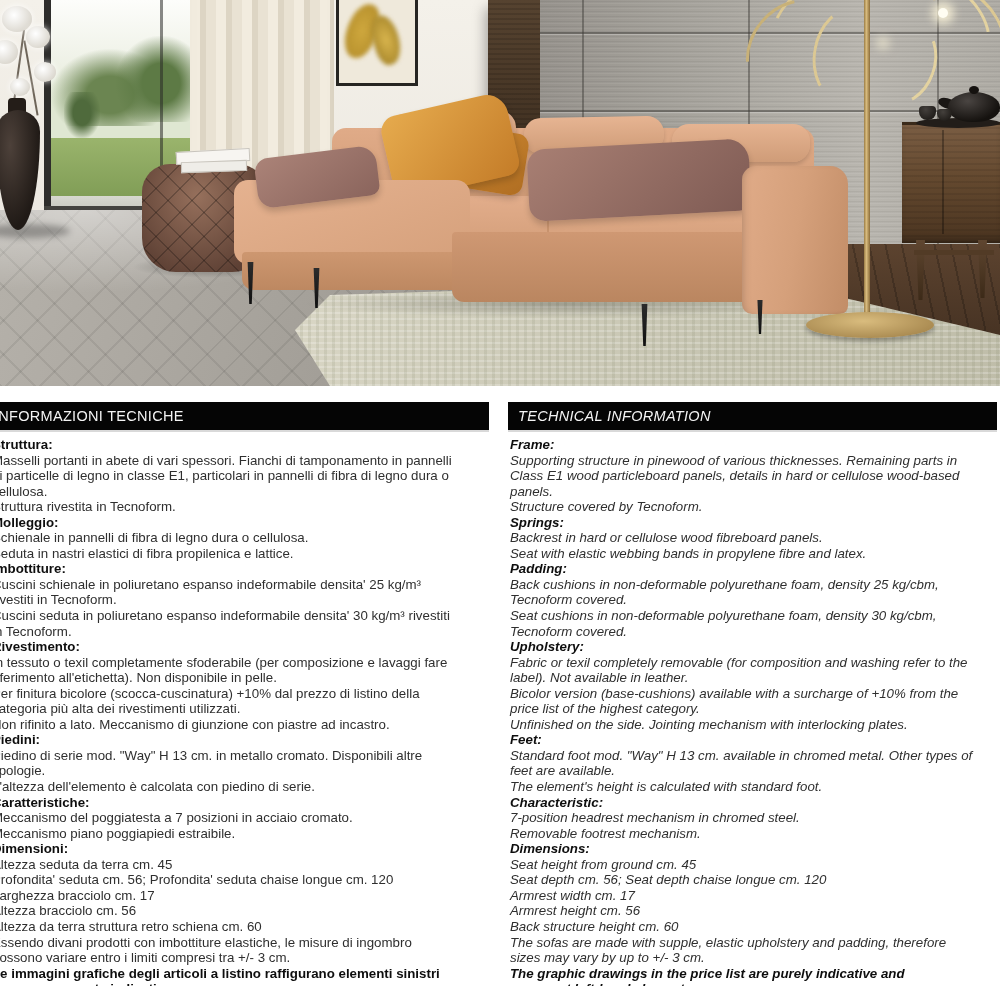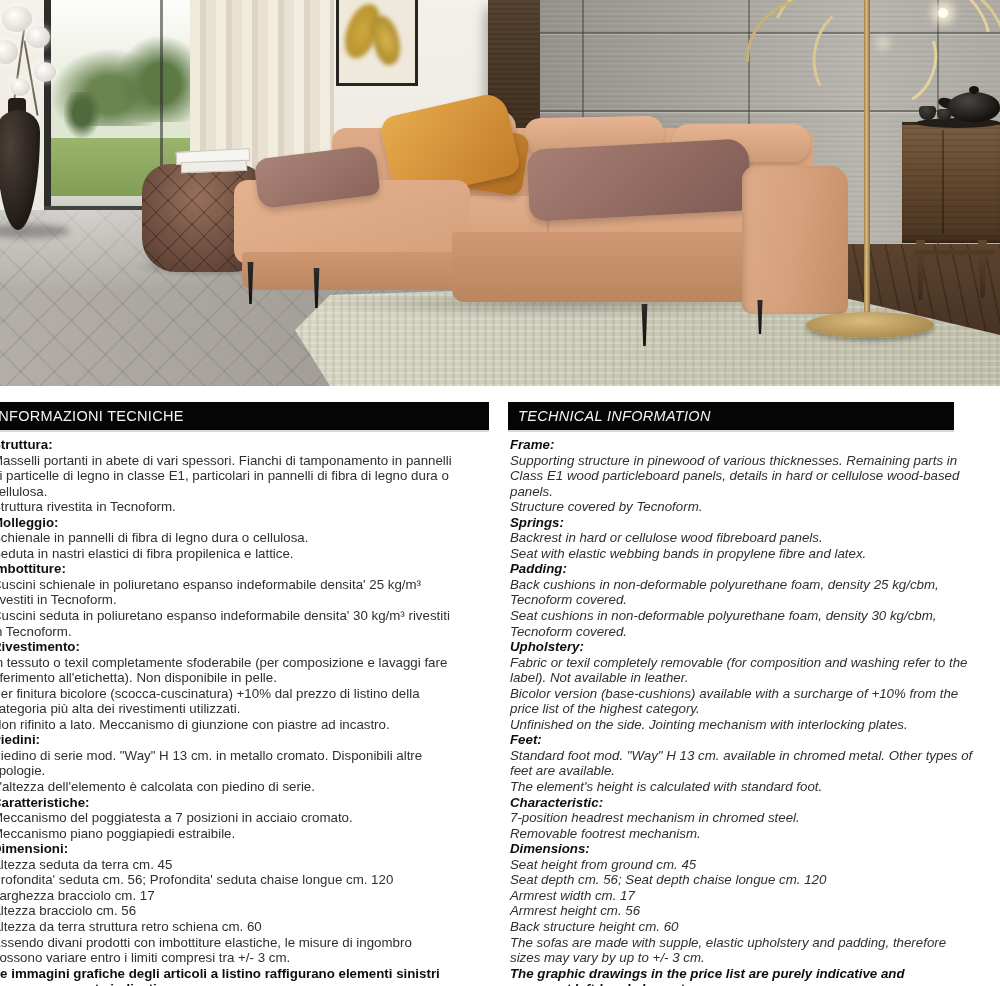--- a/index.html
+++ b/index.html
@@ -120,21 +120,21 @@
   .teapot{left:948px;top:92px;width:52px;height:30px;border-radius:50% 50% 46% 46%;background:radial-gradient(ellipse at 38% 30%,#4a4542,#15120f 70%);}
   .teapot-spout{left:938px;top:98px;width:16px;height:10px;background:#1a1714;border-radius:50% 20% 20% 50%;transform:rotate(18deg);}
   .teapot-knob{left:969px;top:86px;width:10px;height:8px;border-radius:50%;background:#15120f;}
   .cup1{left:919px;top:106px;width:17px;height:14px;border-radius:4px 4px 8px 8px;background:radial-gradient(ellipse at 40% 25%,#44403c,#14110e);}
   .cup2{left:937px;top:109px;width:15px;height:12px;border-radius:4px 4px 8px 8px;background:radial-gradient(ellipse at 40% 25%,#44403c,#14110e);}
 
   
   .bar{position:absolute;top:402px;height:28px;background:var(--bar);color:var(--bar-text);
     display:flex;align-items:center;font-size:14.5px;box-shadow:0 2px 0 rgba(0,0,0,.15);}
   .bar-left{left:0;width:489px;}
-  .bar-right{left:508px;width:446px;}
+  .bar-right{left:508px;width:489px;}
   .bar-left .bar-text{margin-left:-6px;letter-spacing:.3px;}
   .bar-right .bar-text{margin-left:10px;font-style:italic;letter-spacing:.3px;}
 
   
   .col{position:absolute;top:437px;font-size:13.3px;line-height:15.56px;color:var(--ink);}
   .col-left{left:-8px;width:514px;}
   .col-right{left:510px;width:498px;font-style:italic;}
   .tline{white-space:nowrap;height:15.56px;overflow:visible;}
   .tline.b{font-weight:bold;color:var(--ink-bold);}
 </style>

